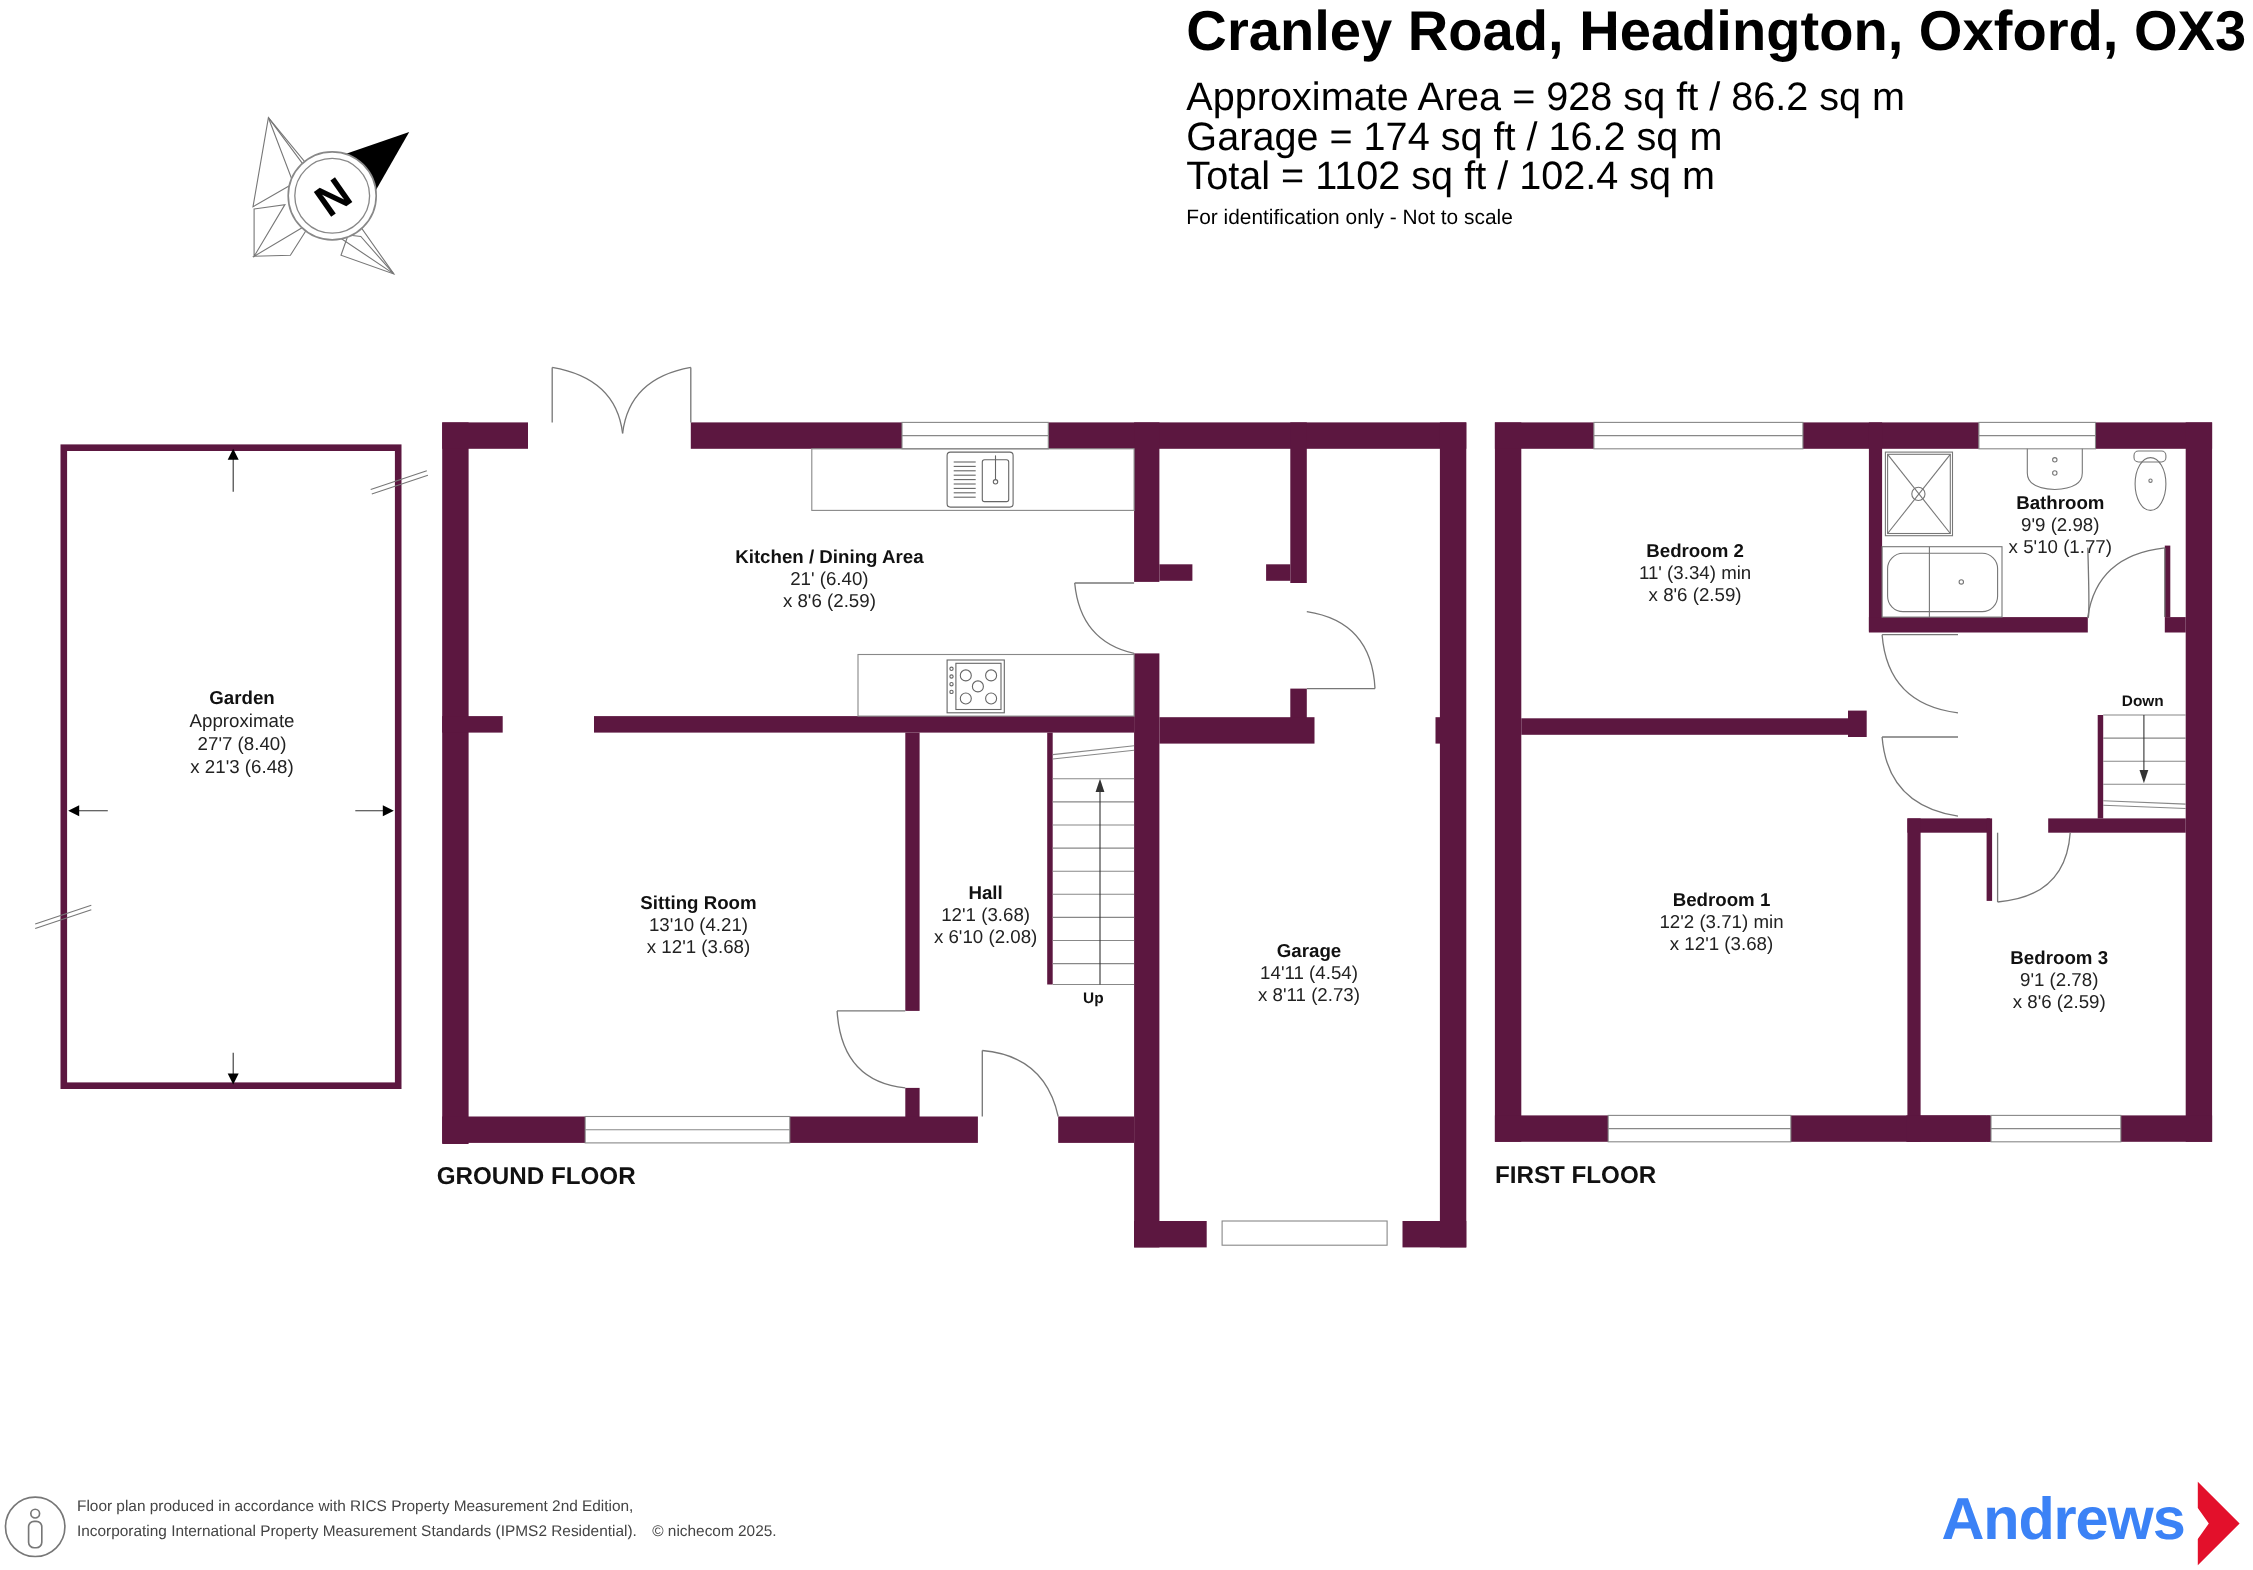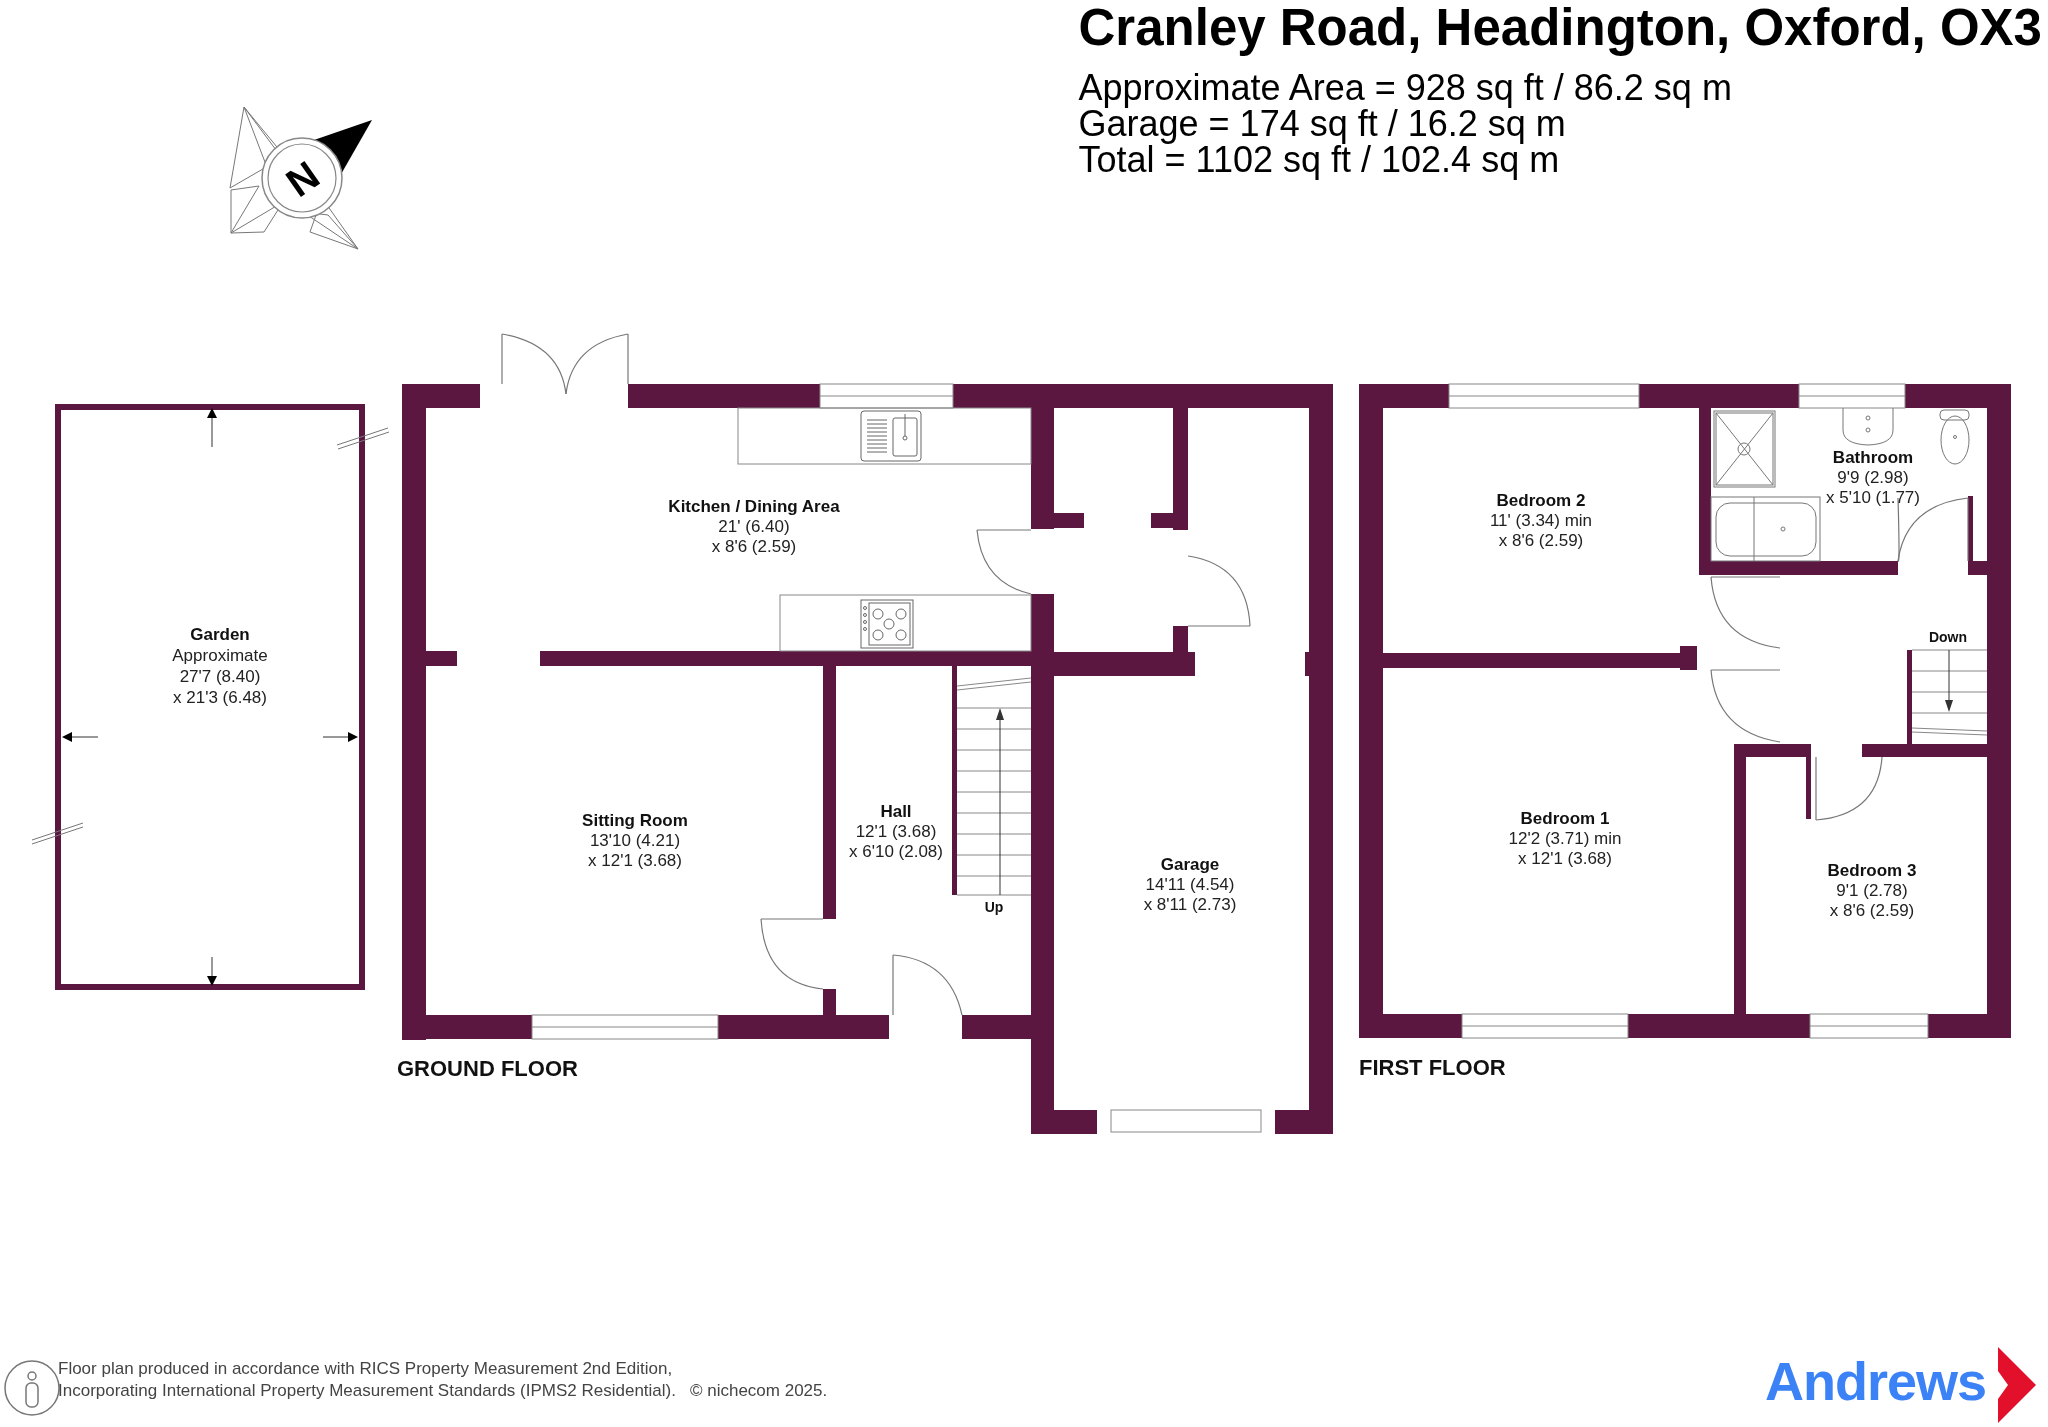--- a/index.html
+++ b/index.html
@@ -7,34 +7,35 @@
     .header { position: absolute; right: 6px; top: 0; color: #000; }
     .title { font-size: 51px; font-weight: bold; line-height: 56px; margin-top: 0; letter-spacing: 0px; }
     .area-line { font-size: 36px; line-height: 36px; }
     .area-first { margin-top: 14px; }
     .note { font-size: 19px; line-height: 26px; margin-top: 8px; }
     svg.plan { position: absolute; left: 0; top: 0; }
     .room-name { font-family: "Liberation Sans", sans-serif; font-weight: bold; font-size: 17px; fill: #111; }
     .room-dim { font-family: "Liberation Sans", sans-serif; font-size: 17px; fill: #222; }
     .floor-label { font-family: "Liberation Sans", sans-serif; font-weight: bold; font-size: 22px; fill: #111; }
     .stair-label { font-family: "Liberation Sans", sans-serif; font-weight: bold; font-size: 14px; fill: #111; }
-    .footer { position: absolute; left: 58px; top: 1358px; font-size: 17px; line-height: 22px; color: #444; }
+    .footer { position: absolute; left: 70px; top: 1358px; font-size: 14px; line-height: 22px; color: #444; }
     .footer span.copy { margin-left: 14px; }
     .footer-icon { position: absolute; left: 2px; top: 1358px; }
     .brand { position: absolute; right: 62px; top: 1350px; font-size: 54px; font-weight: bold; color: #3b82f6; letter-spacing: -1px; font-family: "Liberation Sans", sans-serif; }
     .brand-arrow { position: absolute; right: 8px; top: 1345px; }
   </style>
 </head>
 <body>
 
 <div class="header">
   <div class="title">Cranley Road, Headington, Oxford, OX3</div>
   <div class="area-line area-first">Approximate Area = 928 sq ft / 86.2 sq m</div>
   <div class="area-line">Garage = 174 sq ft / 16.2 sq m</div>
   <div class="area-line">Total = 1102 sq ft / 102.4 sq m</div>
+  <div class="note">For identification only - Not to scale</div>
 </div>
 
 <svg class="plan" width="2048" height="1427" viewBox="0 0 2048 1427" xmlns="http://www.w3.org/2000/svg">
 
   <g>
     <polygon points="244,107 282,158 230,188" fill="none" stroke="#777" stroke-width="1"></polygon>
     <polygon points="244,107 300,175 268,170" fill="none" stroke="#777" stroke-width="1"></polygon>
     <polygon points="231,233 283,202 264,232" fill="none" stroke="#777" stroke-width="1"></polygon>
     <polygon points="231,233 259,186 231,190" fill="none" stroke="#777" stroke-width="1"></polygon>
     <polygon points="358,249 322,198 310,232" fill="none" stroke="#777" stroke-width="1"></polygon>

